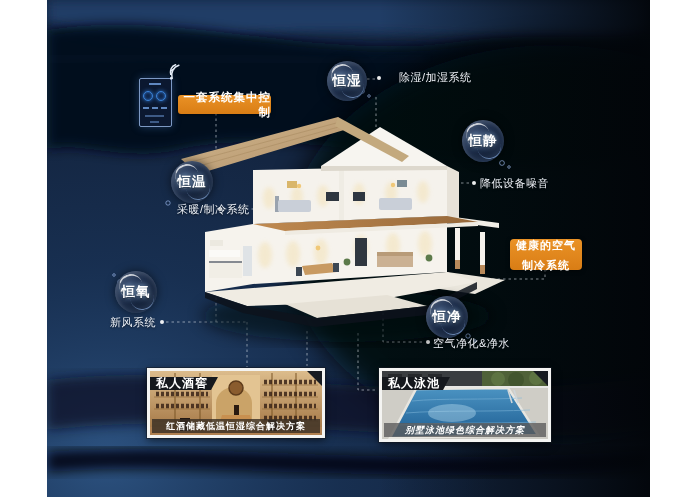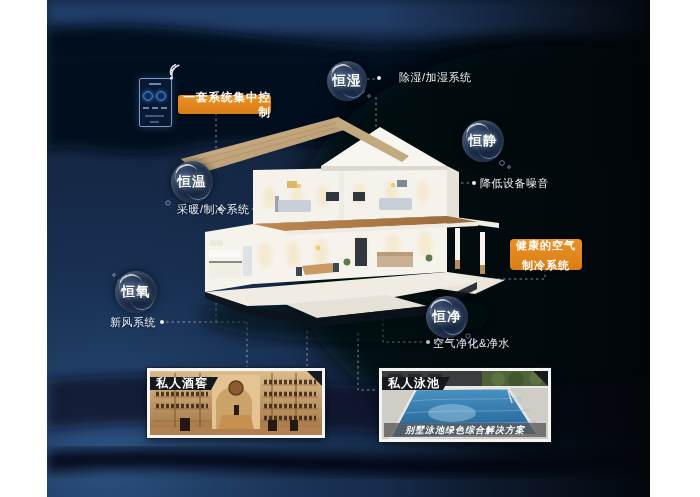--- a/index.html
+++ b/index.html
@@ -267,20 +267,21 @@
       <path d="M66,32 A18,16 0 0 1 102,32 L102,58 L66,58 Z" fill="#caa368"></path>
       <circle cx="86" cy="17" r="7" fill="#8a5c2e" stroke="#5e3c1c" stroke-width="1.5"></circle>
       <path d="M72,44 L100,44 L104,58 L68,58 Z" fill="#c89050"></path>
       <rect x="84" y="34" width="5" height="10" fill="#2a1a10"></rect>
       <rect x="30" y="47" width="10" height="13" fill="#241812"></rect>
       <rect x="118" y="49" width="9" height="11" fill="#241812"></rect>
       <rect x="140" y="49" width="8" height="11" fill="#241812"></rect>
     </svg>
     <div class="card-corner"></div>
     <div class="card-tag">私人酒窖</div>
+    <div class="card-caption cap-wine">红酒储藏低温恒湿综合解决方案</div>
   </div>
 
   <div class="card" style="left:332px;top:368px;width:166px;height:68px;">
     <svg width="166" height="68" viewBox="0 0 166 68">
       <defs>
         <linearGradient id="poolG" x1="0" y1="0" x2="0" y2="1">
           <stop offset="0%" stop-color="#4b93c2"></stop>
               <stop offset="100%" stop-color="#1d5d92"></stop>
         </linearGradient>
       </defs>

